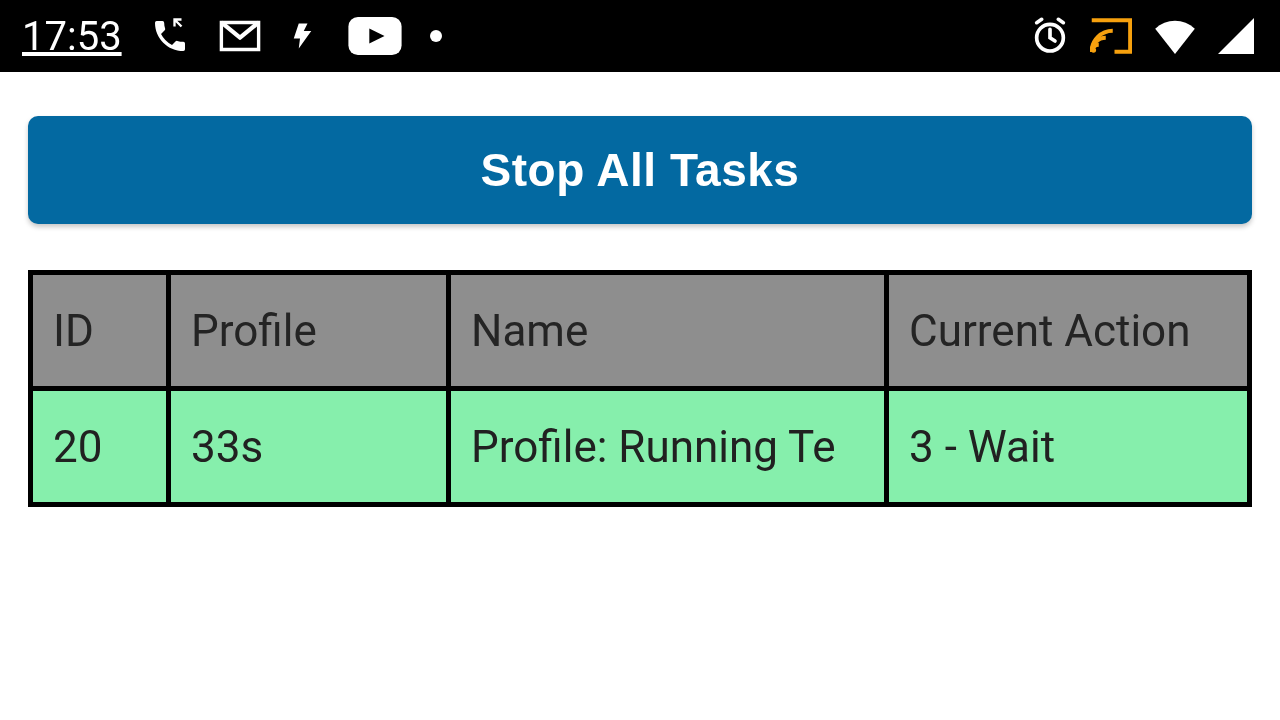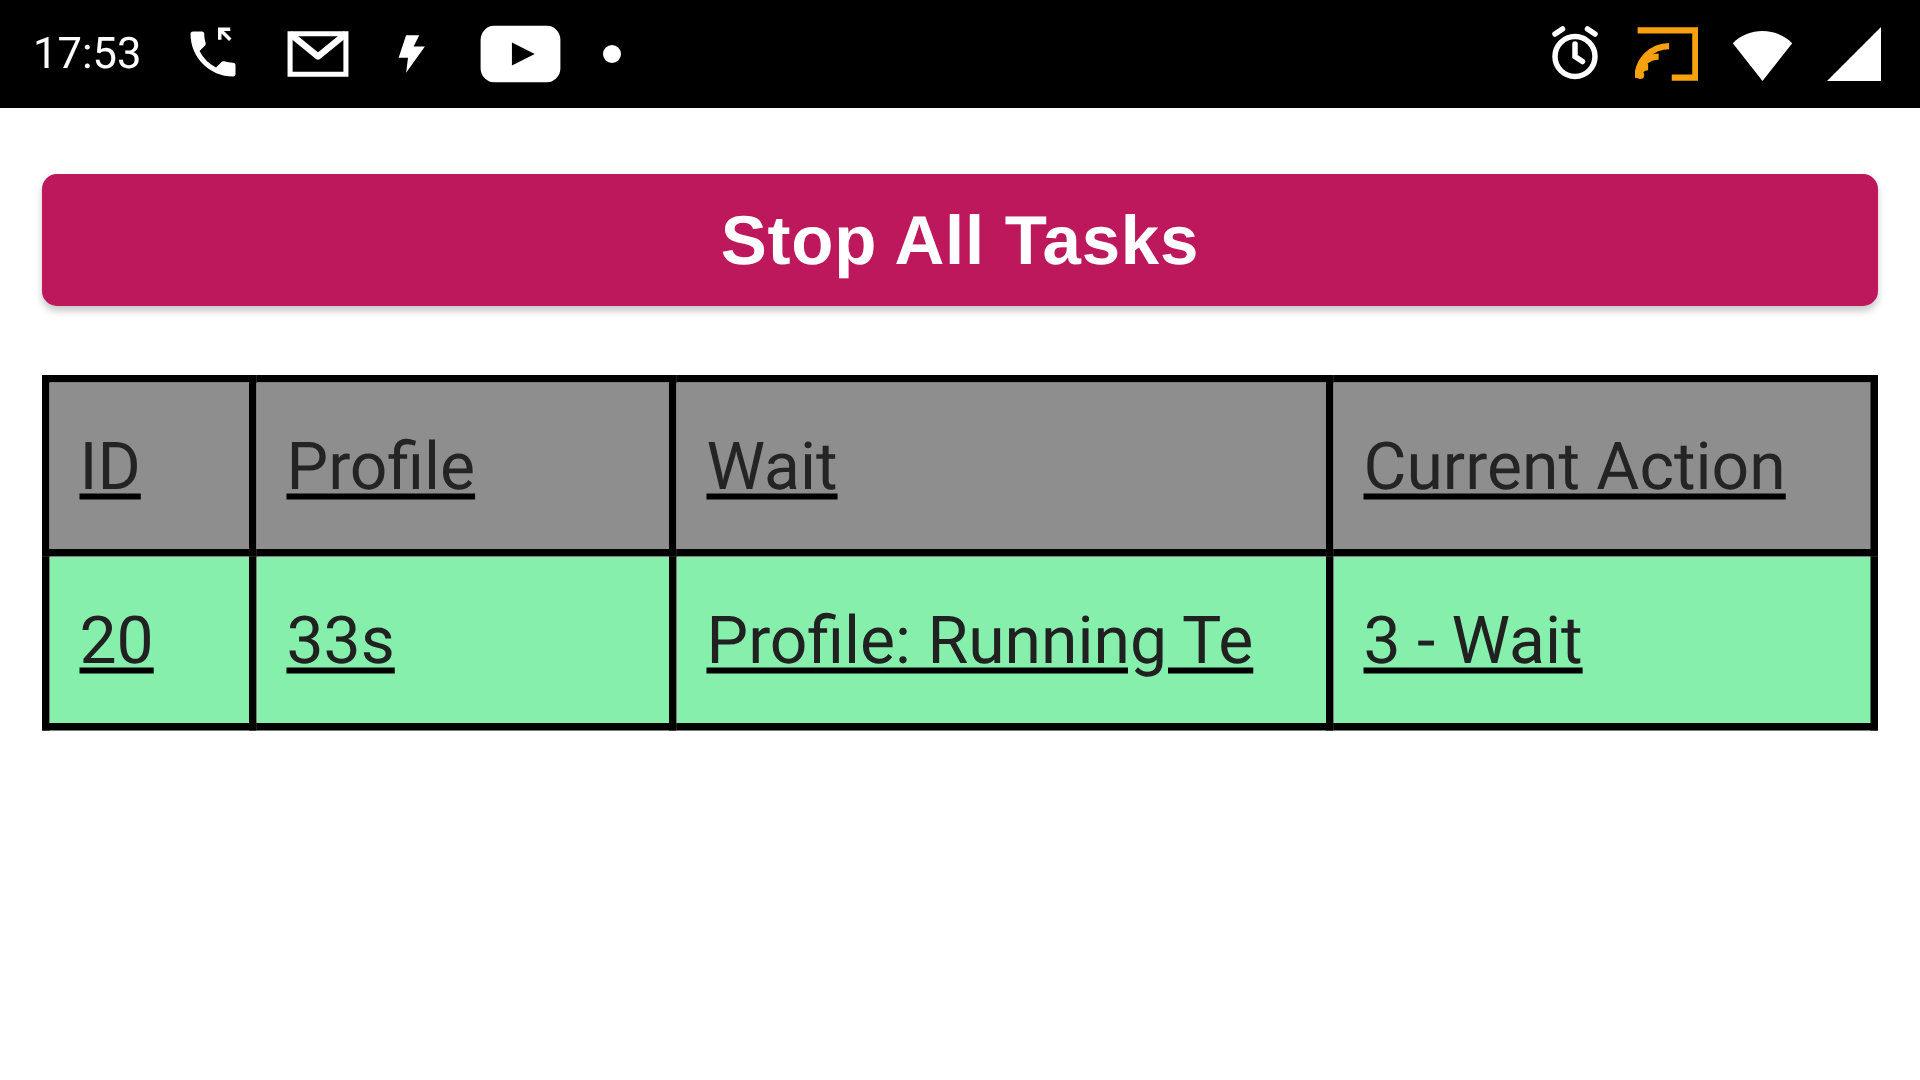--- a/index.html
+++ b/index.html
@@ -10,43 +10,43 @@
       height: 72px;
       background: #000;
       display: flex;
       align-items: center;
       justify-content: space-between;
       padding: 0 26px 0 22px;
       color: #fff;
     }
     .status-left { display: flex; align-items: center; gap: 28px; }
     .status-right { display: flex; align-items: center; gap: 20px; }
-    .status-time { font-size: 29px; font-weight: 400; letter-spacing: 0px; }
+    .status-time { font-size: 40px; font-weight: 400; letter-spacing: 0px; text-decoration: underline; }
     .status-icon-w { display: flex; align-items: center; justify-content: center; }
     .status-icon-w svg { fill: #fff; }
     .dot { width: 12px; height: 12px; border-radius: 50%; background: #fff; }
 
     
     .content { padding: 44px 28px 0 28px; }
     .stop-btn {
       width: 100%;
-      height: 88px;
+      height: 108px;
       border: none;
       border-radius: 10px;
-      background: #be185d;
+      background: #0369a1;
       color: #fff;
       font-size: 46px;
       font-weight: 700;
       letter-spacing: 0.5px;
       cursor: pointer;
       box-shadow: 0 3px 5px rgba(0,0,0,0.22);
     }
 
     .table-wrap { margin-top: 46px; }
-    table { width: 100%; border-collapse: collapse; table-layout: fixed; text-decoration: underline; }
+    table { width: 100%; border-collapse: collapse; table-layout: fixed; }
     th, td {
       border: 5px solid #000;
       padding: 0 20px;
       font-size: 44px;
       text-align: left;
       white-space: nowrap;
       overflow: hidden;
     }
     thead th {
       background: #8e8e8e;
@@ -134,21 +134,21 @@
       <colgroup>
         <col class="col-id">
           <col class="col-running">
           <col class="col-name">
           <col>
       </colgroup>
       <thead>
         <tr>
           <th>ID</th>
           <th>Profile</th>
-          <th>Wait</th>
+          <th>Name</th>
           <th>Current Action</th>
         </tr>
       </thead>
       <tbody>
         <tr>
           <td>20</td>
           <td>33s</td>
           <td>Profile: Running Te</td>
           <td>3 - Wait</td>
         </tr>

